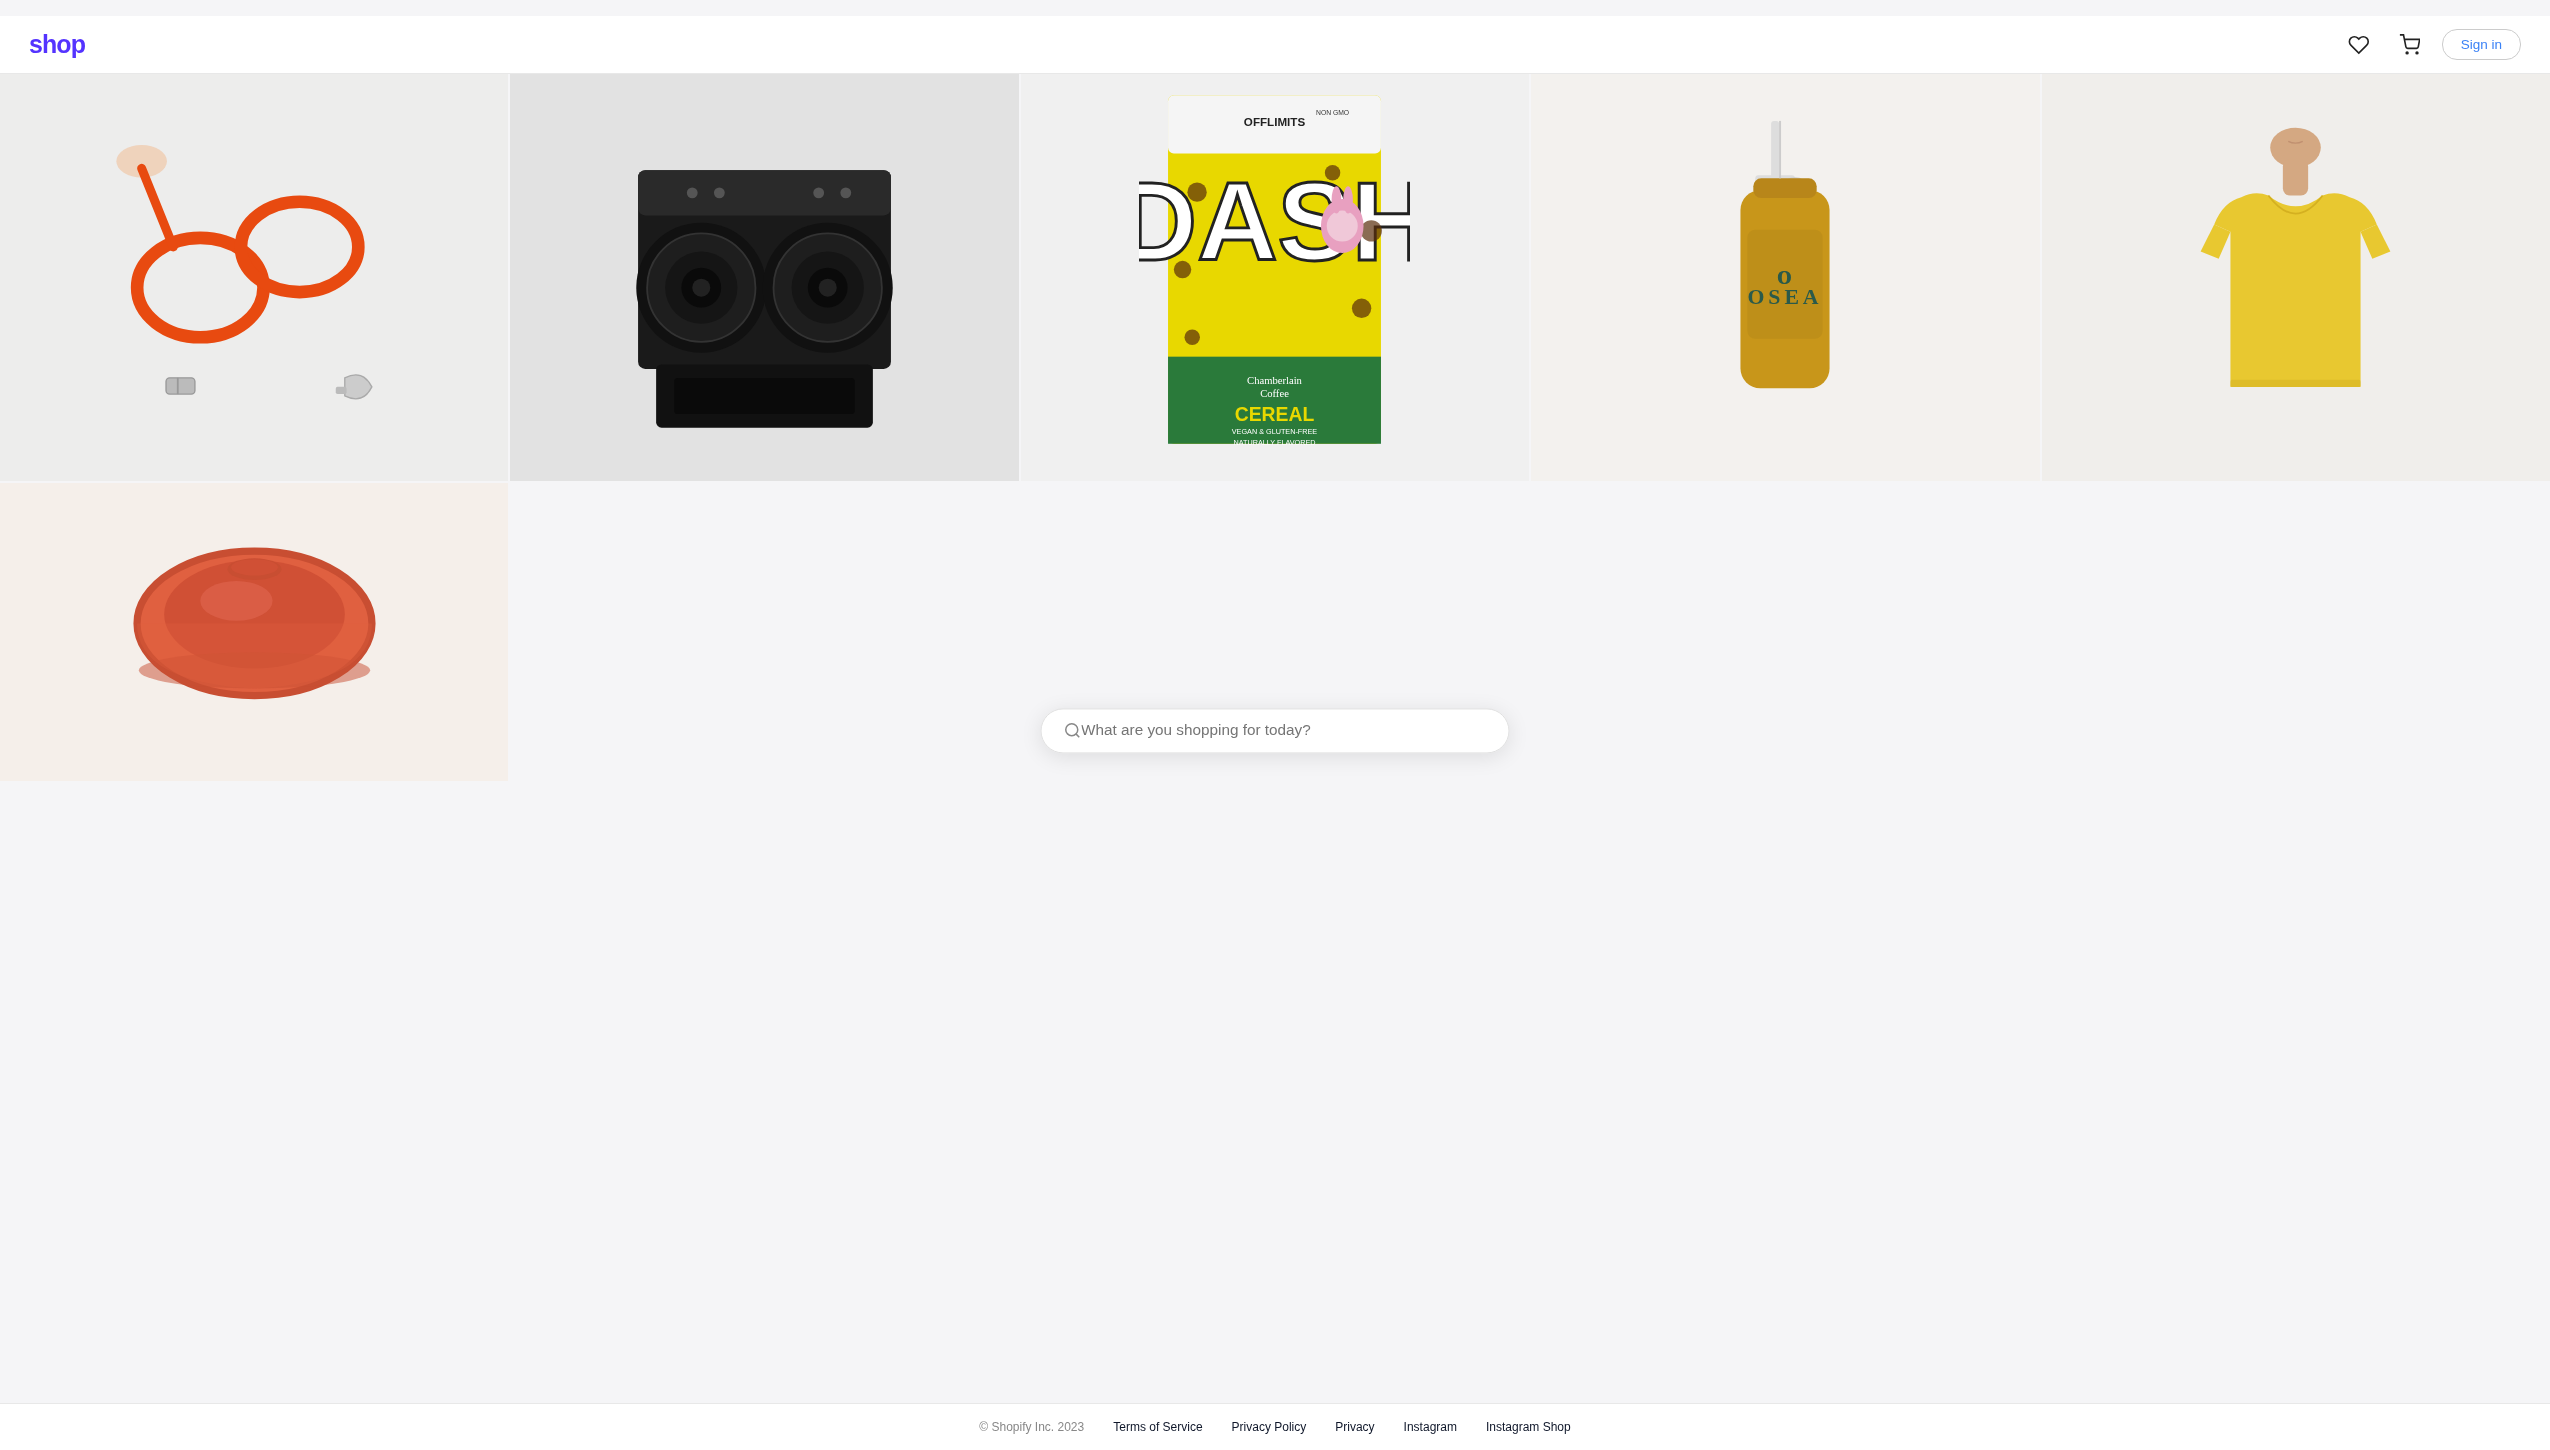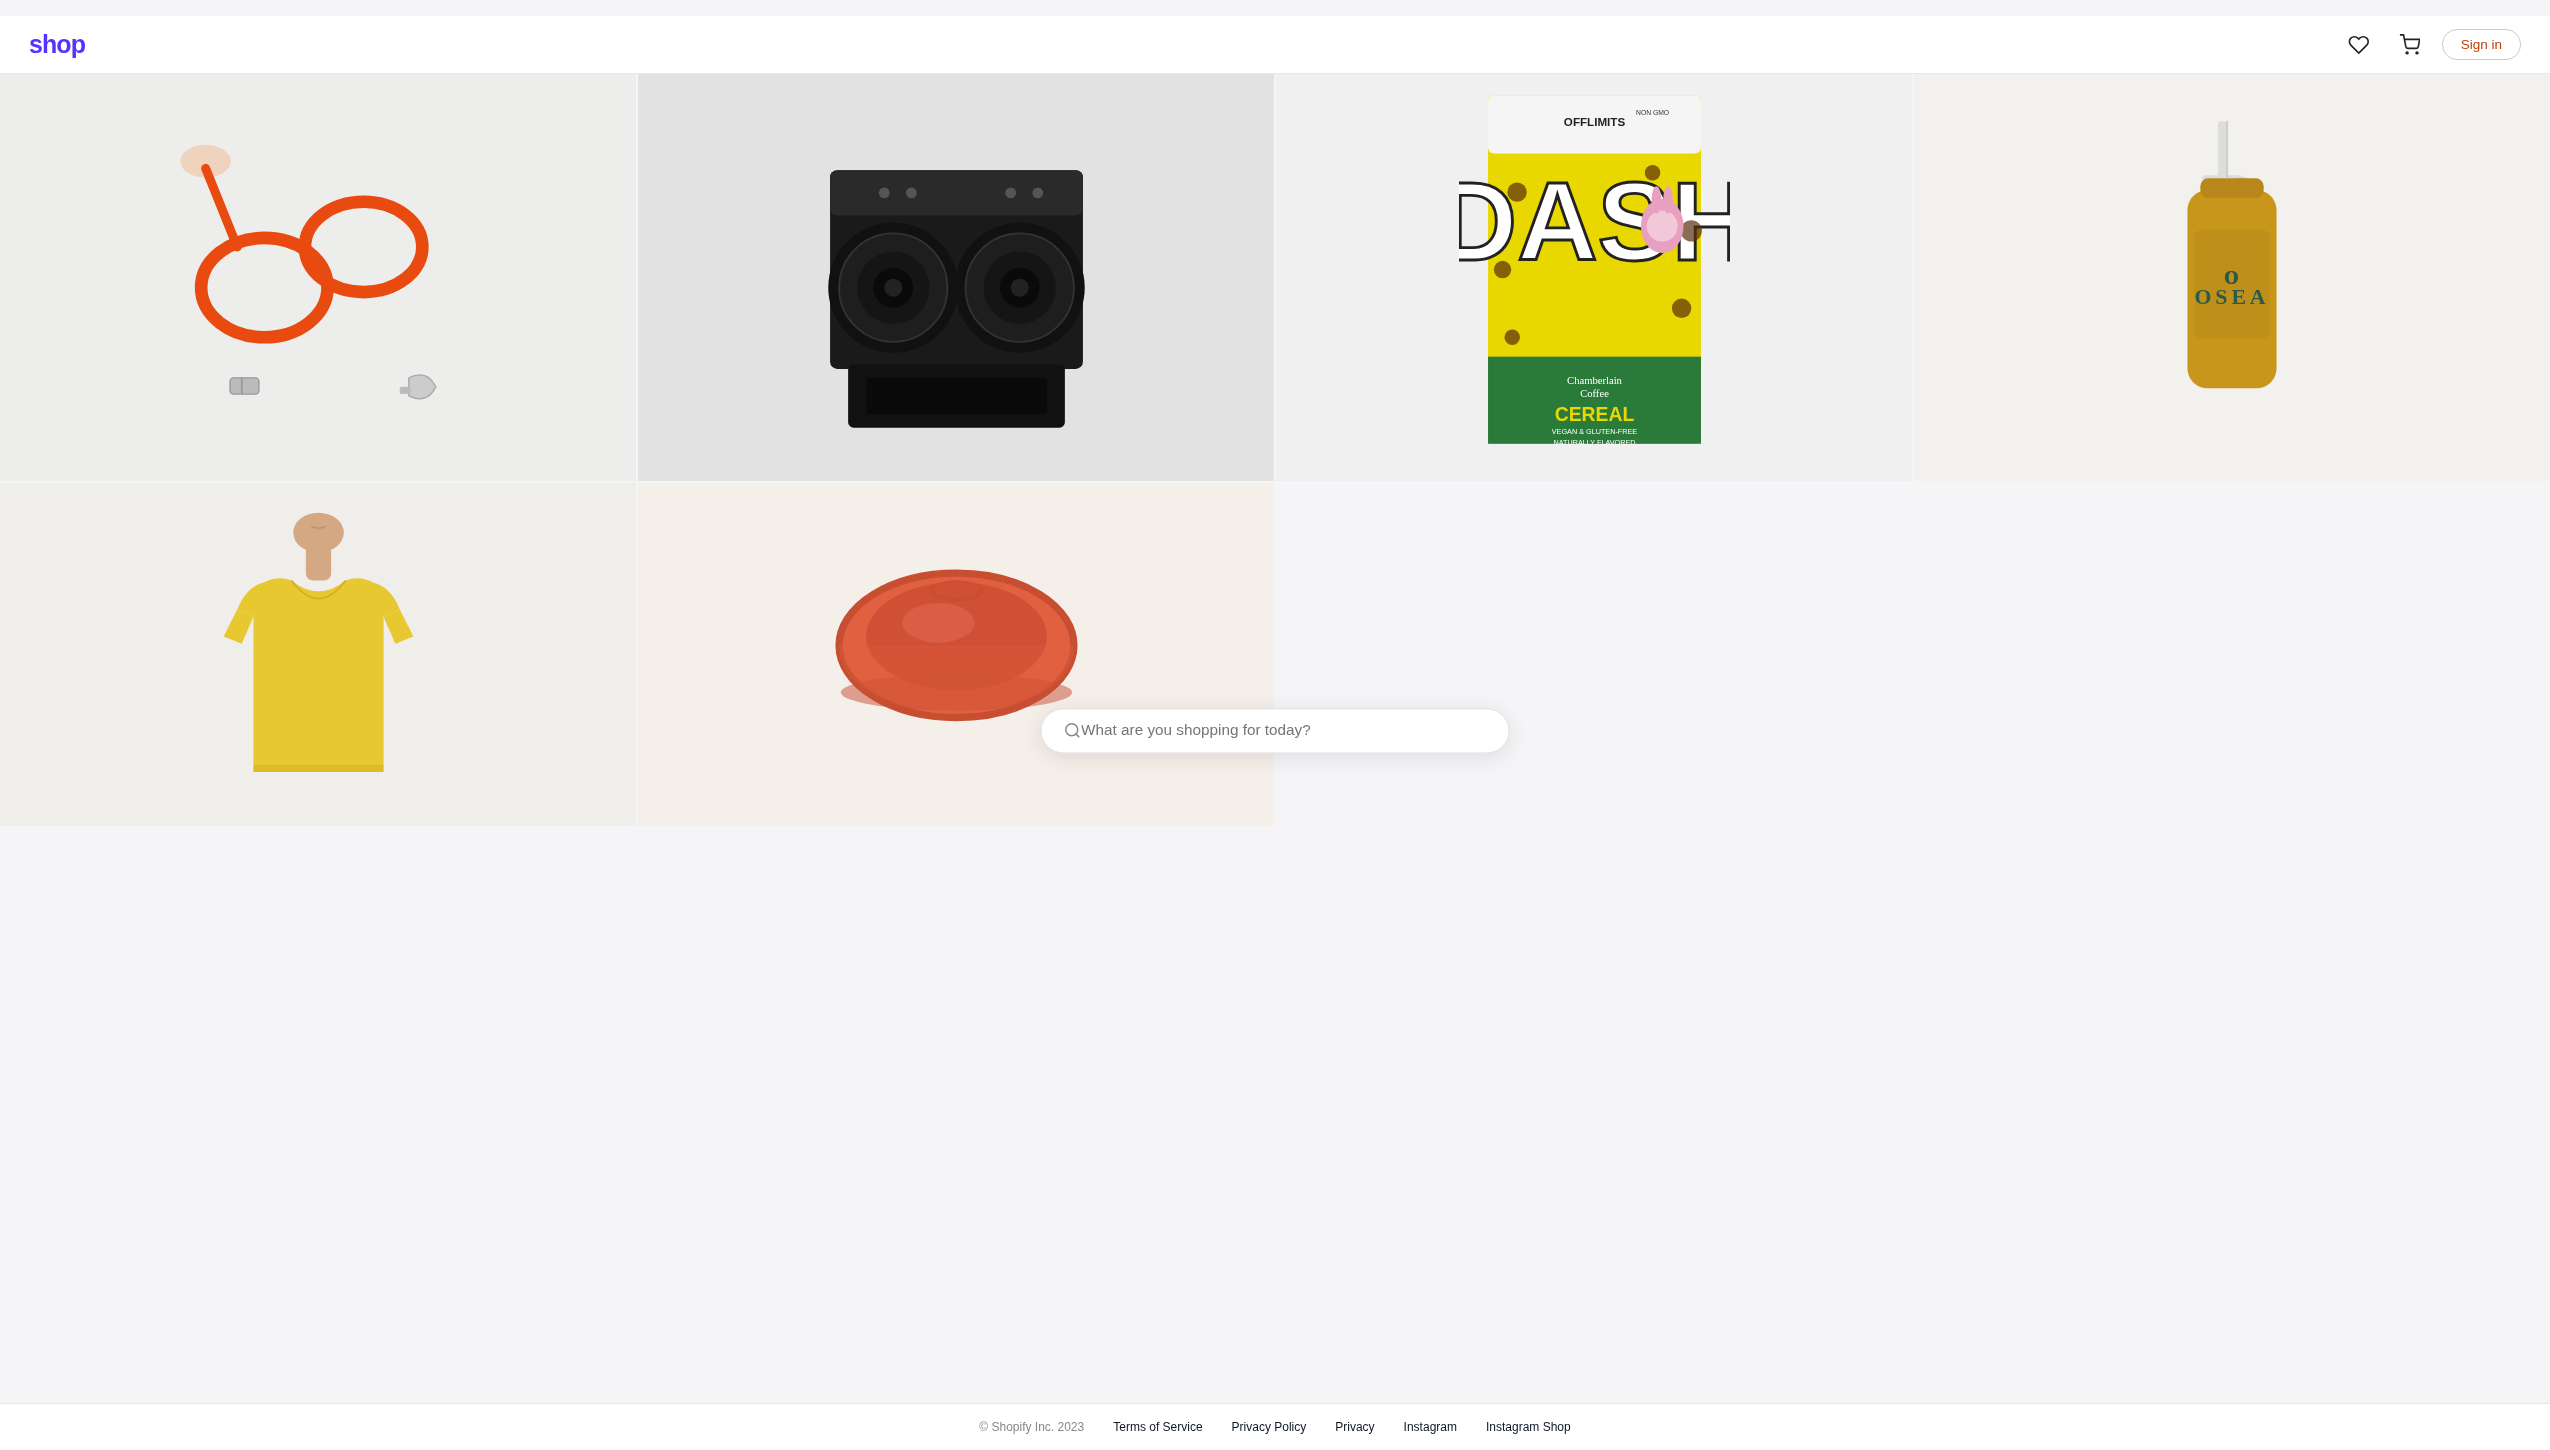--- a/index.html
+++ b/index.html
@@ -49,33 +49,33 @@
     }
     .icon-btn svg { width: 21.6px; height: 21.6px; }
     .sign-in-btn {
       background: #fff;
       border: 1.4px solid #ccc;
       border-radius: 15px;
       padding: 7.2px 18px;
       font-size: 13.5px;
       font-weight: 500;
       cursor: pointer;
-      color: #c2410c;
+      color: #3b82f6;
     }
 
     
     main {
       flex: 1;
       position: relative;
     }
 
     
     .product-grid {
       display: grid;
-      grid-template-columns: repeat(4, 1fr);
+      grid-template-columns: repeat(5, 1fr);
       grid-template-rows: auto auto;
       gap: 2px;
       width: 100%;
     }
 
     .product-card {
       overflow: hidden;
       background: #f0f0f0;
       display: flex;
       align-items: center;

